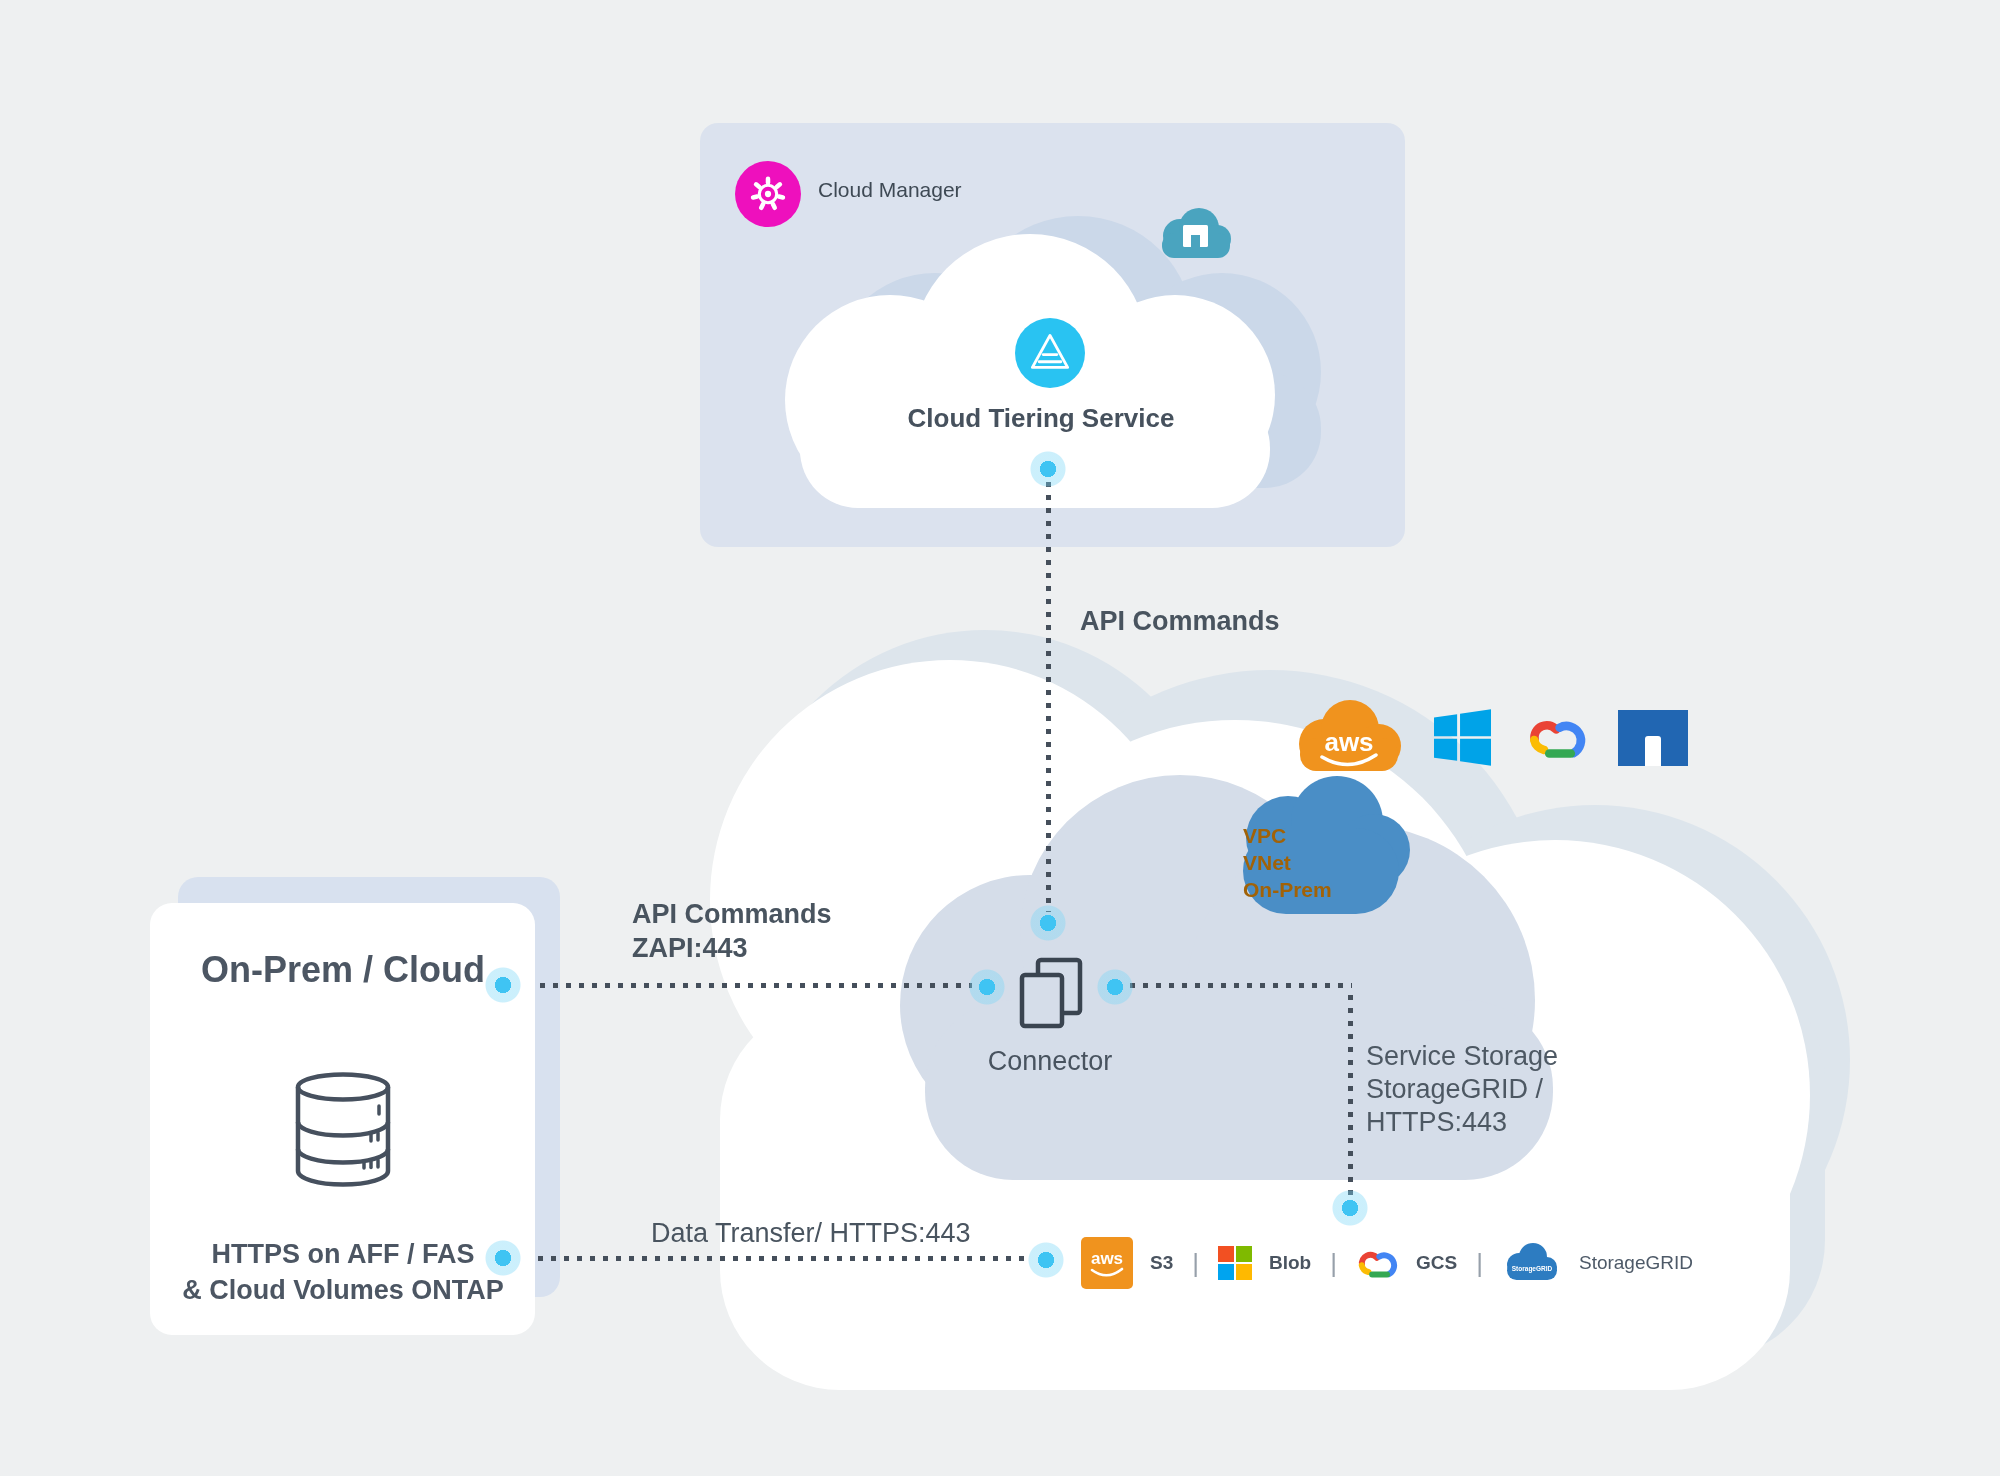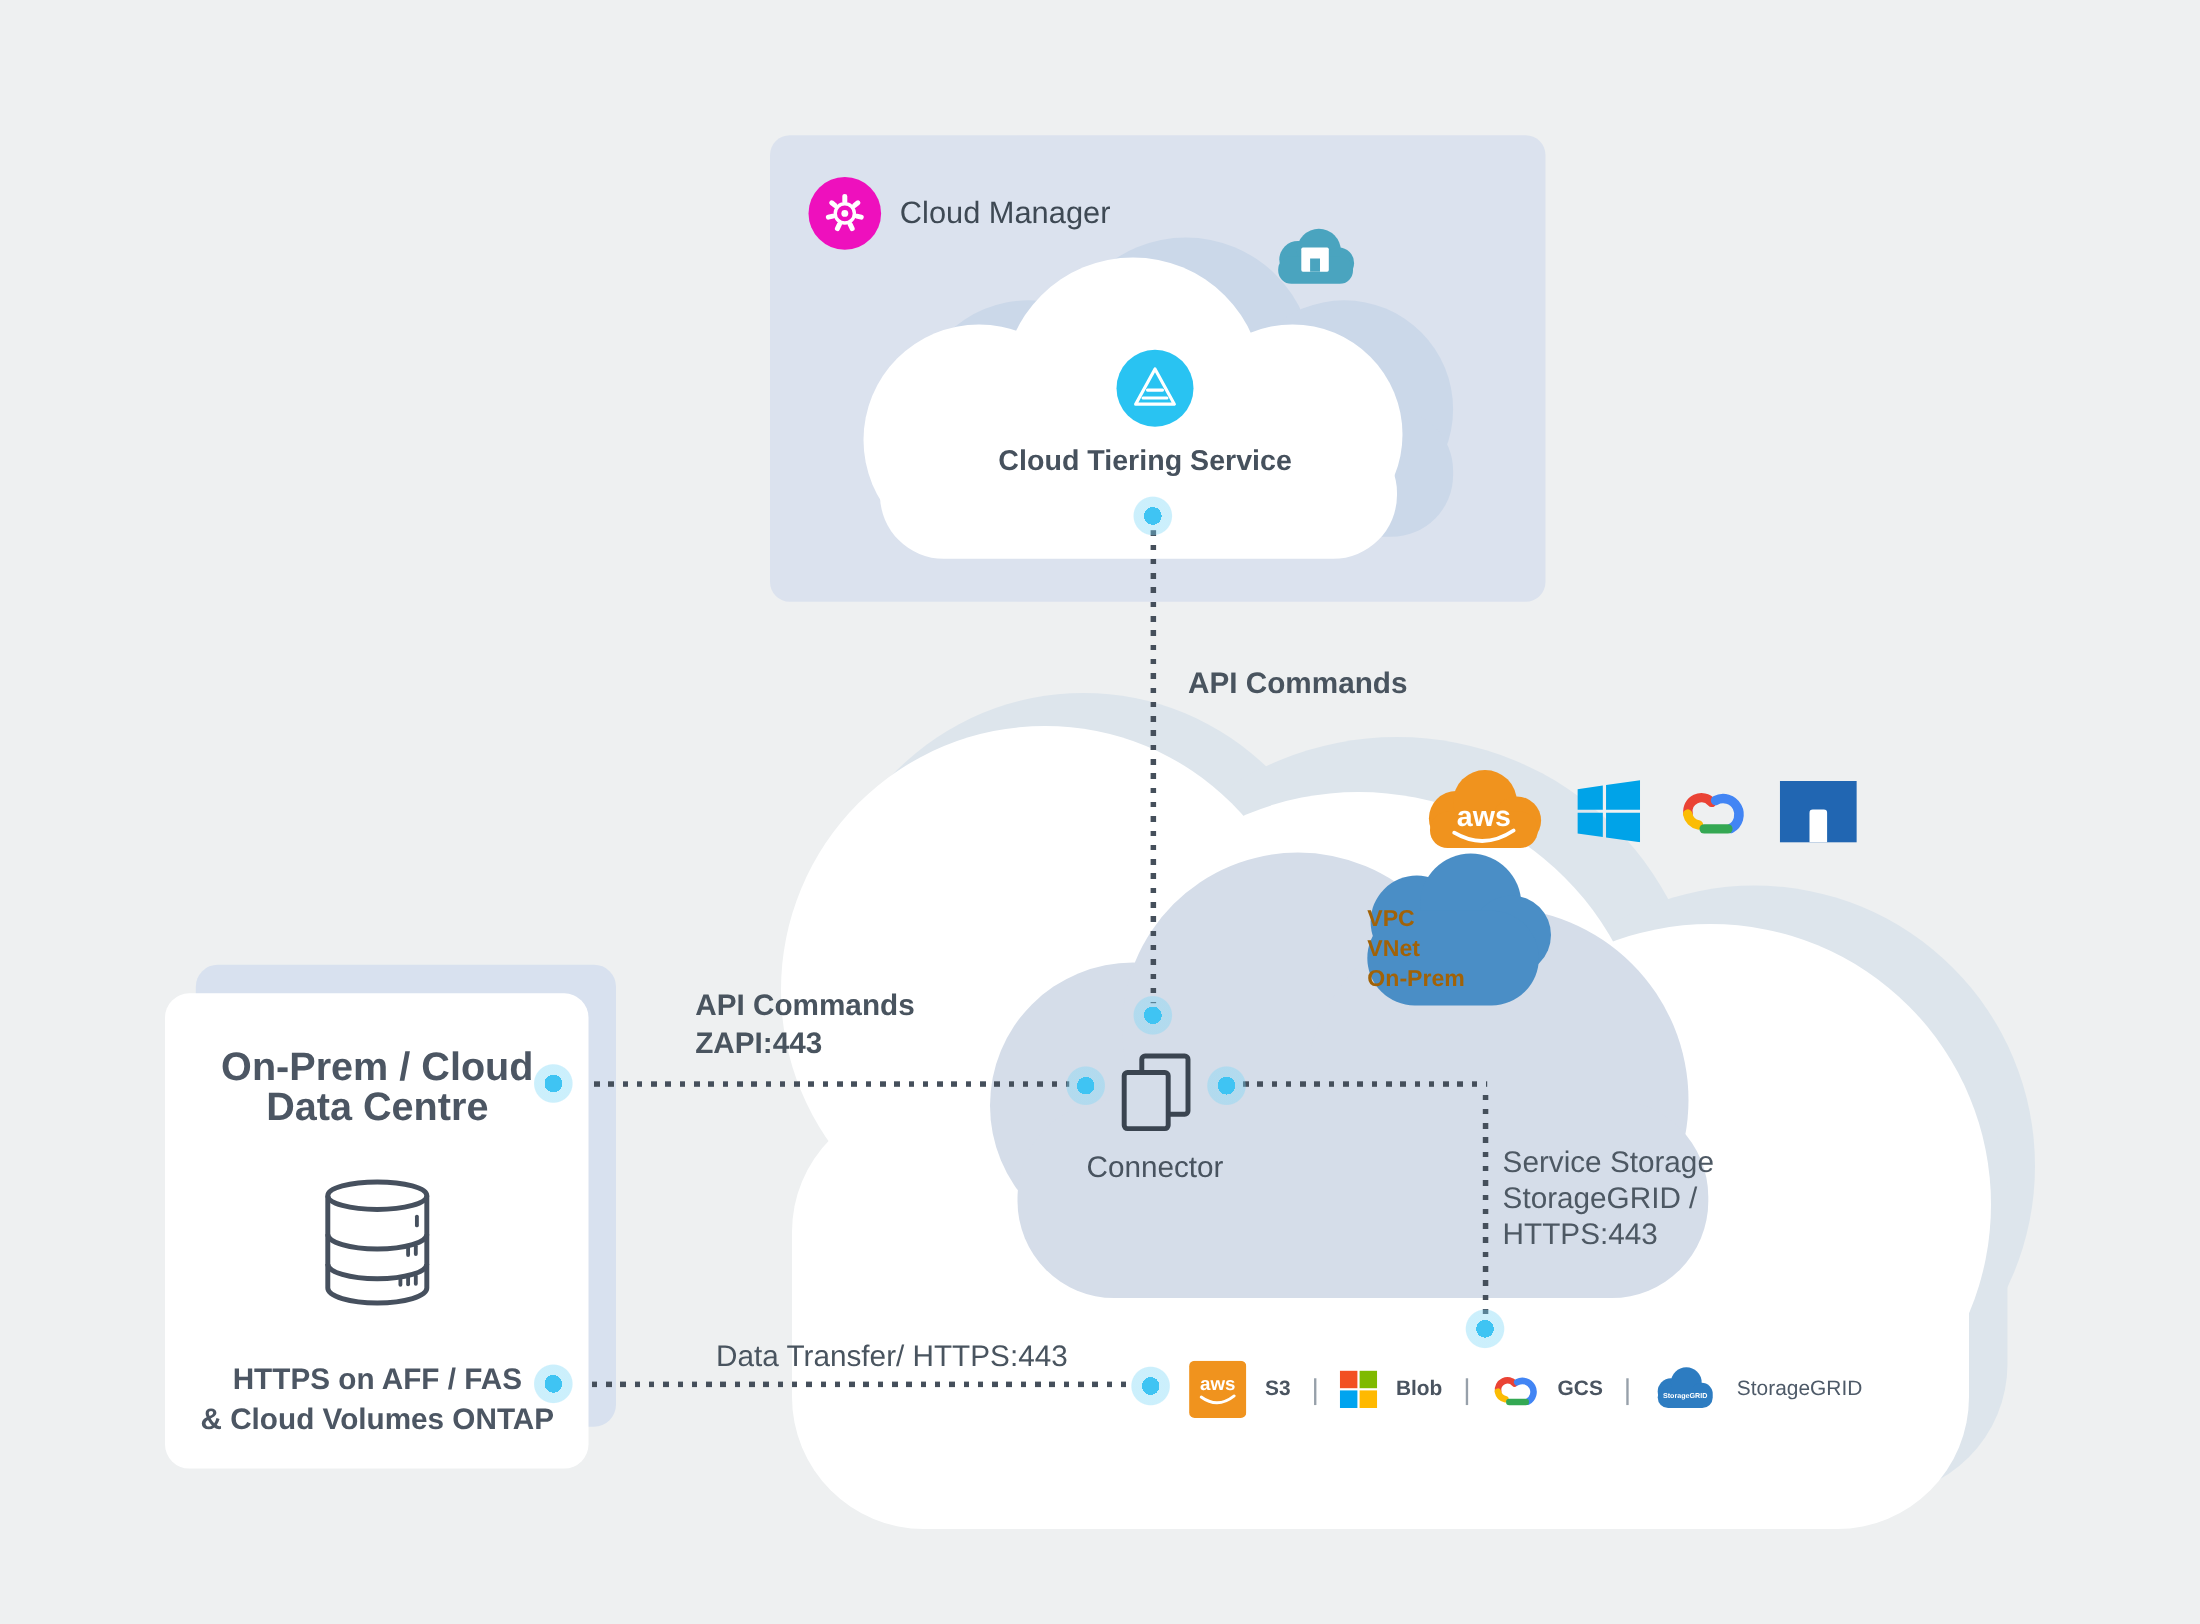--- a/index.html
+++ b/index.html
@@ -102,21 +102,21 @@
         <line x1="33" y1="11" x2="33" y2="17" transform="rotate(103 33 33)"></line>
         <line x1="33" y1="11" x2="33" y2="17" transform="rotate(154 33 33)"></line>
         <line x1="33" y1="11" x2="33" y2="17" transform="rotate(206 33 33)"></line>
         <line x1="33" y1="11" x2="33" y2="17" transform="rotate(257 33 33)"></line>
         <line x1="33" y1="11" x2="33" y2="17" transform="rotate(309 33 33)"></line>
       </g>
       <circle cx="33" cy="33" r="12.5" stroke="#ffffff" stroke-width="4.5" fill="none"></circle>
       <circle cx="33" cy="33" r="4.5" fill="#ffffff"></circle>
     </svg>
   </div>
-  <div class="lbl" style="left:818px;top:178px;font-size:28px;font-weight:500;color:#3e4954;">Cloud Manager</div>
+  <div class="lbl" style="left:818px;top:178px;font-size:21px;font-weight:500;color:#3e4954;">Cloud Manager</div>
 
   <svg class="abs" style="left:1156px;top:206px;" width="78" height="54" viewBox="0 0 78 54">
     <g fill="#4aa4bf">
       <circle cx="24" cy="30" r="17"></circle>
       <circle cx="43" cy="22" r="20"></circle>
       <circle cx="61" cy="33" r="14"></circle>
       <rect x="6" y="27" width="68" height="25" rx="12"></rect>
     </g>
     <rect x="27" y="19" width="25" height="22" rx="1.5" fill="#ffffff"></rect>
     <rect x="35" y="29" width="9" height="12" fill="#4aa4bf"></rect>
@@ -189,21 +189,20 @@
   <div class="lbl" style="left:1366px;top:1040px;font-size:27px;font-weight:500;line-height:33px;color:#4d5863;">
     <div>Service Storage</div>
     <div>StorageGRID /</div>
     <div>HTTPS:443</div>
   </div>
 
   <div class="lbl" style="left:651px;top:1218px;font-size:27px;font-weight:400;text-align:center;">Data Transfer/ HTTPS:443</div>
 
   <div class="lbl center-text" style="left:160px;top:952px;width:366px;font-size:36px;font-weight:600;line-height:36px;color:#4c5663;">
     <div>On-Prem / Cloud</div>
-    <div>Data Centre</div>
   </div>
 
   <svg class="abs" style="left:291px;top:1070px;" width="104" height="120" viewBox="0 0 104 120">
     <g stroke="#46505e" stroke-width="4.5" fill="none">
       <ellipse cx="52" cy="17" rx="45" ry="12.5"></ellipse>
       <path d="M7 17 V101 c0 7.5 20 13.5 45 13.5 s45 -6 45 -13.5 V17"></path>
       <path d="M7 52 c0 7.5 20 13.5 45 13.5 s45 -6 45 -13.5"></path>
       <path d="M7 79 c0 7.5 20 13.5 45 13.5 s45 -6 45 -13.5"></path>
     </g>
     <g stroke="#46505e" stroke-width="3.5" stroke-linecap="round">

